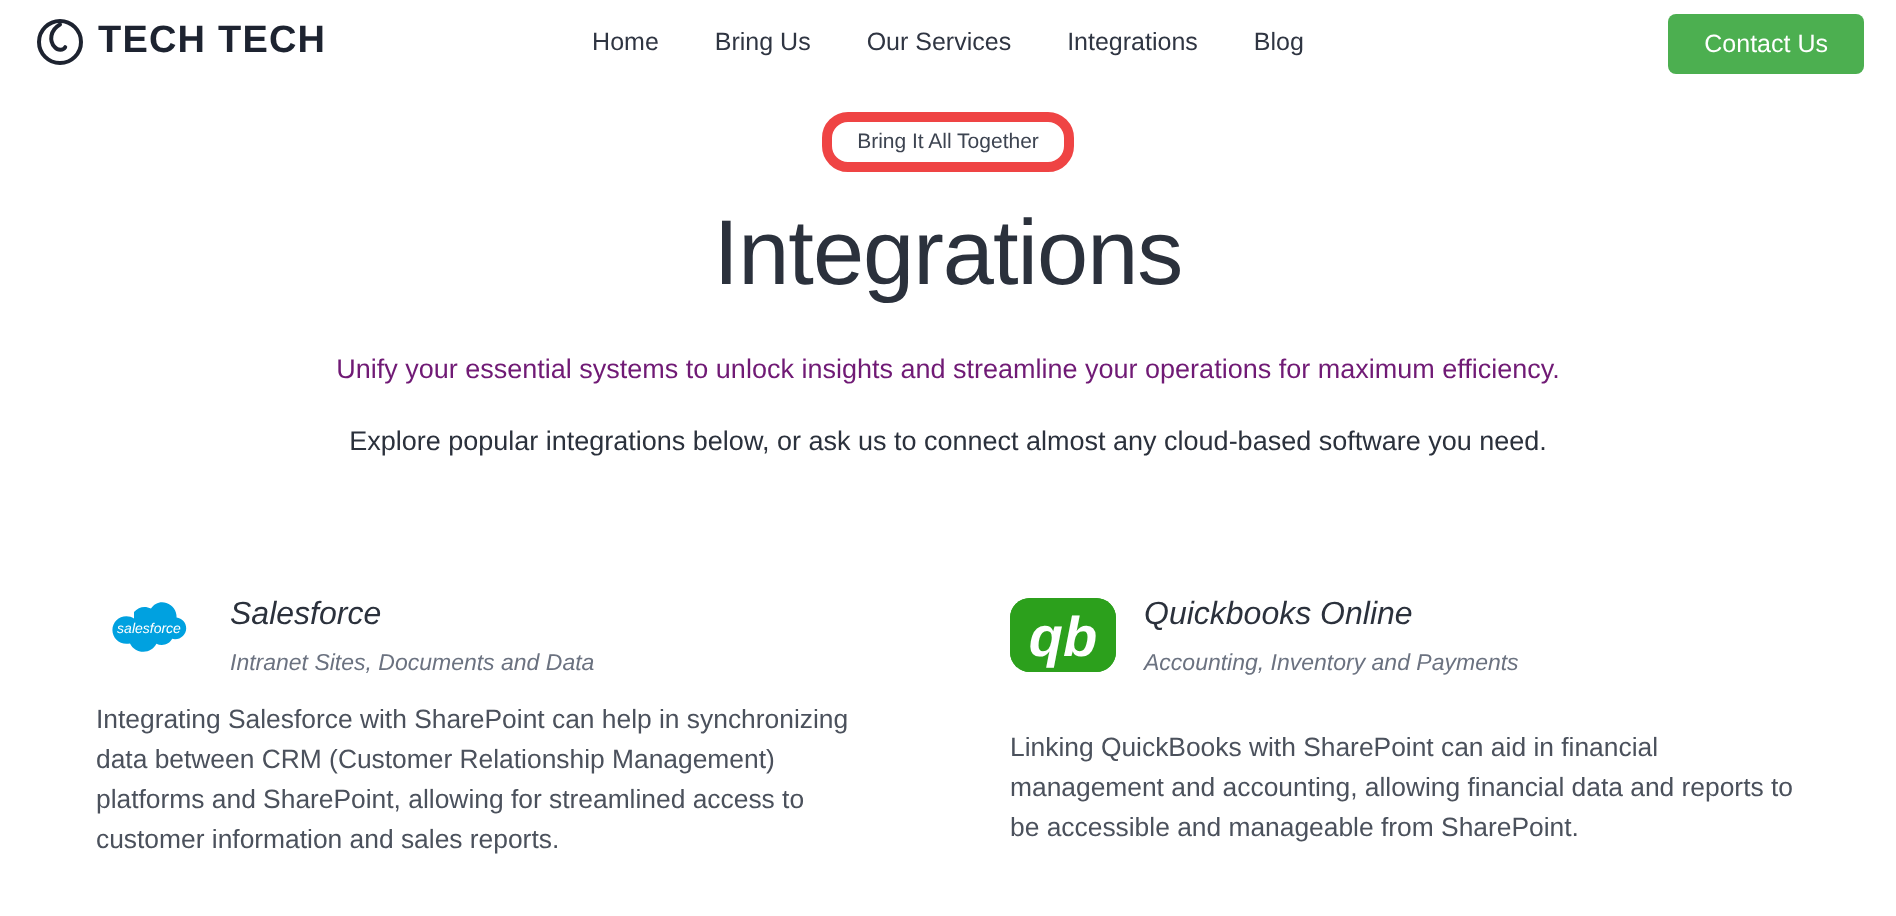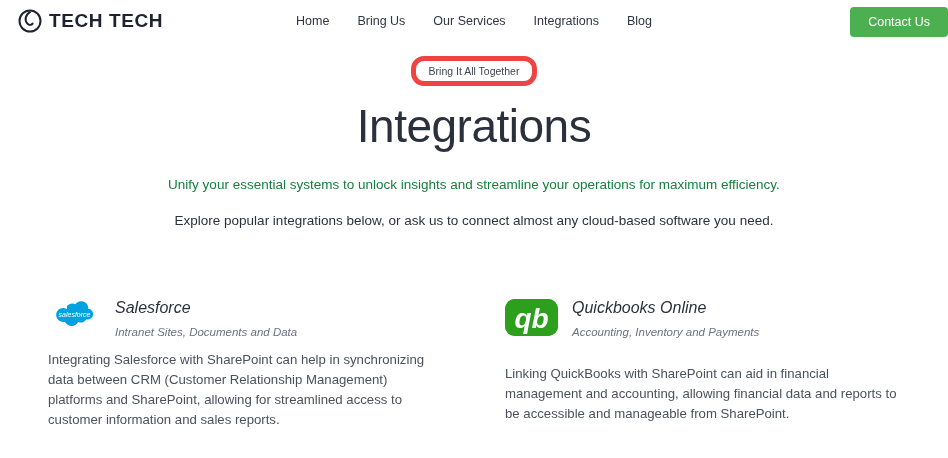--- a/index.html
+++ b/index.html
@@ -50,21 +50,21 @@
     font-size: 12.5px;
     color: #2f3542;
     text-decoration: none;
     white-space: nowrap;
     cursor: pointer;
     text-align: right;
   }
 
   .cta-button {
     position: absolute;
-    right: 0;
+    right: 16px;
     top: 7px;
     background: #4caf50;
     color: #ffffff;
     border: none;
     border-radius: 4px;
     font-size: 12.5px;
     font-family: "Liberation Sans", sans-serif;
     padding: 8px 18px;
     cursor: pointer;
     white-space: nowrap;
@@ -88,21 +88,21 @@
   .hero-title {
     font-size: 46px;
     font-weight: normal;
     color: #2b313c;
     margin-top: 14px;
     letter-spacing: -0.5px;
     line-height: 1.15;
   }
   .hero-sub {
     font-size: 13.5px;
-    color: #15803d;
+    color: #701a75;
     margin-top: 24px;
   }
   .hero-sub-2 {
     font-size: 13.5px;
     color: #2b313c;
     margin-top: 21px;
   }
 
   
   .integrations {

